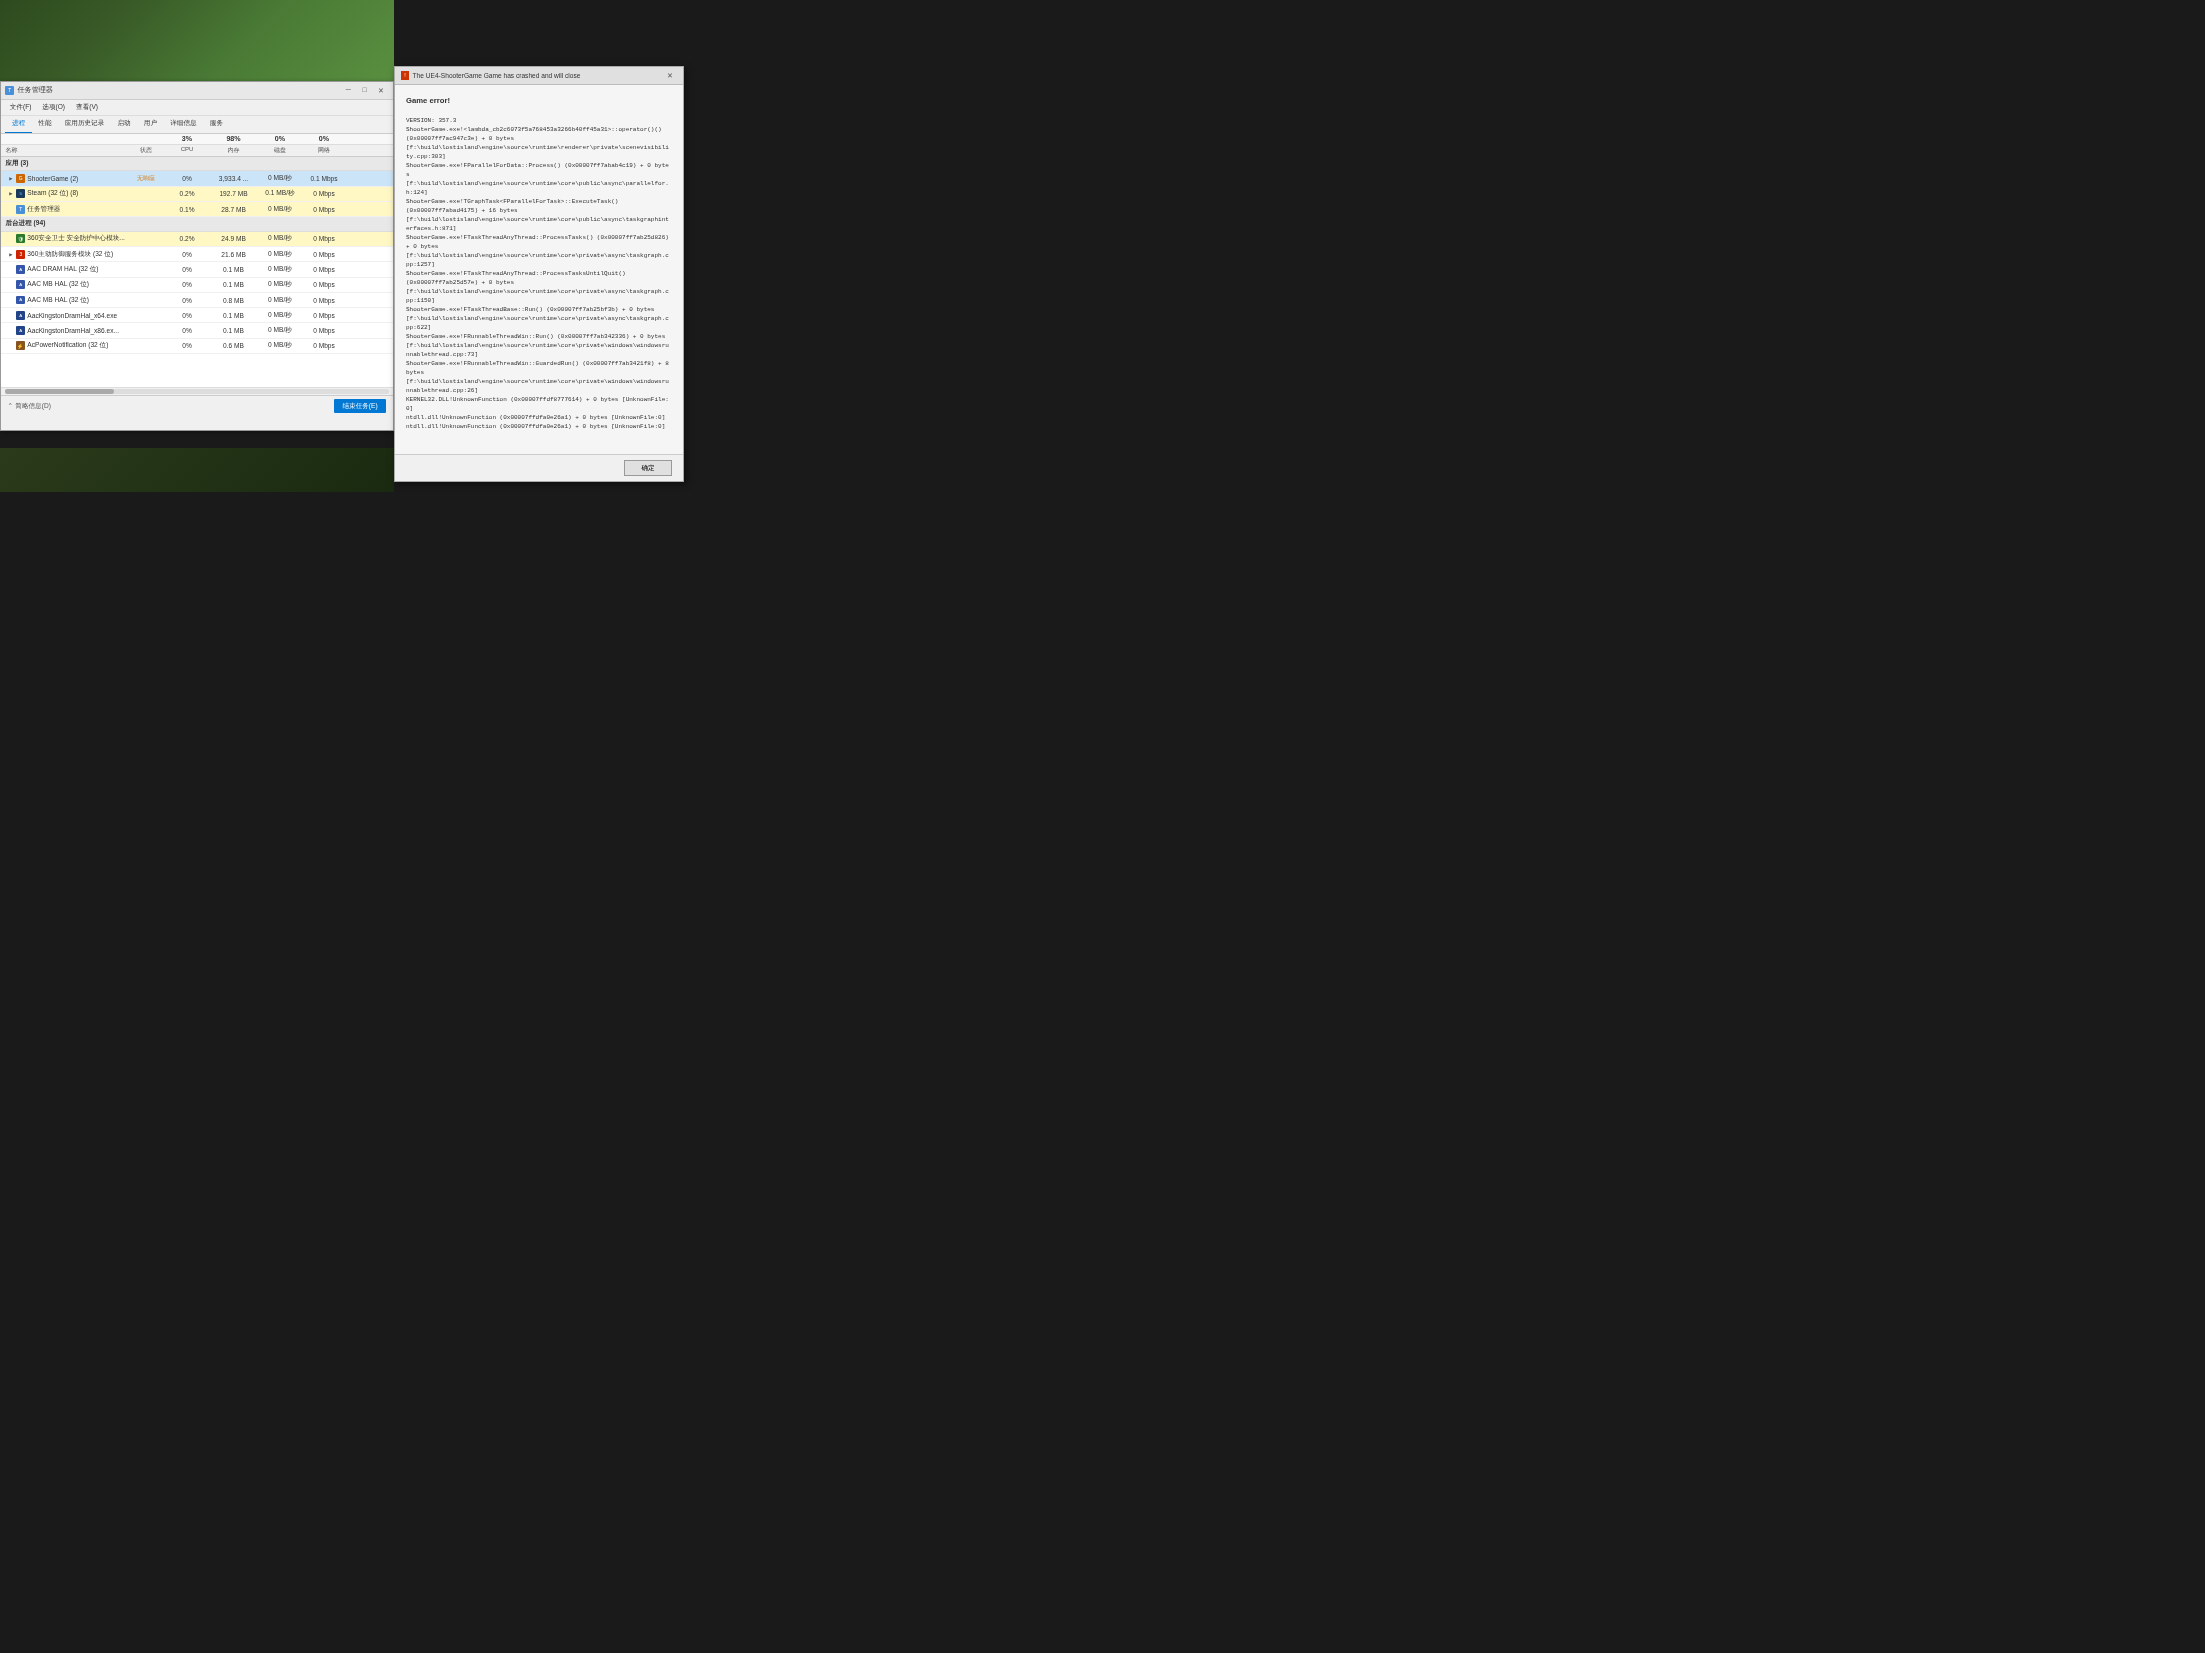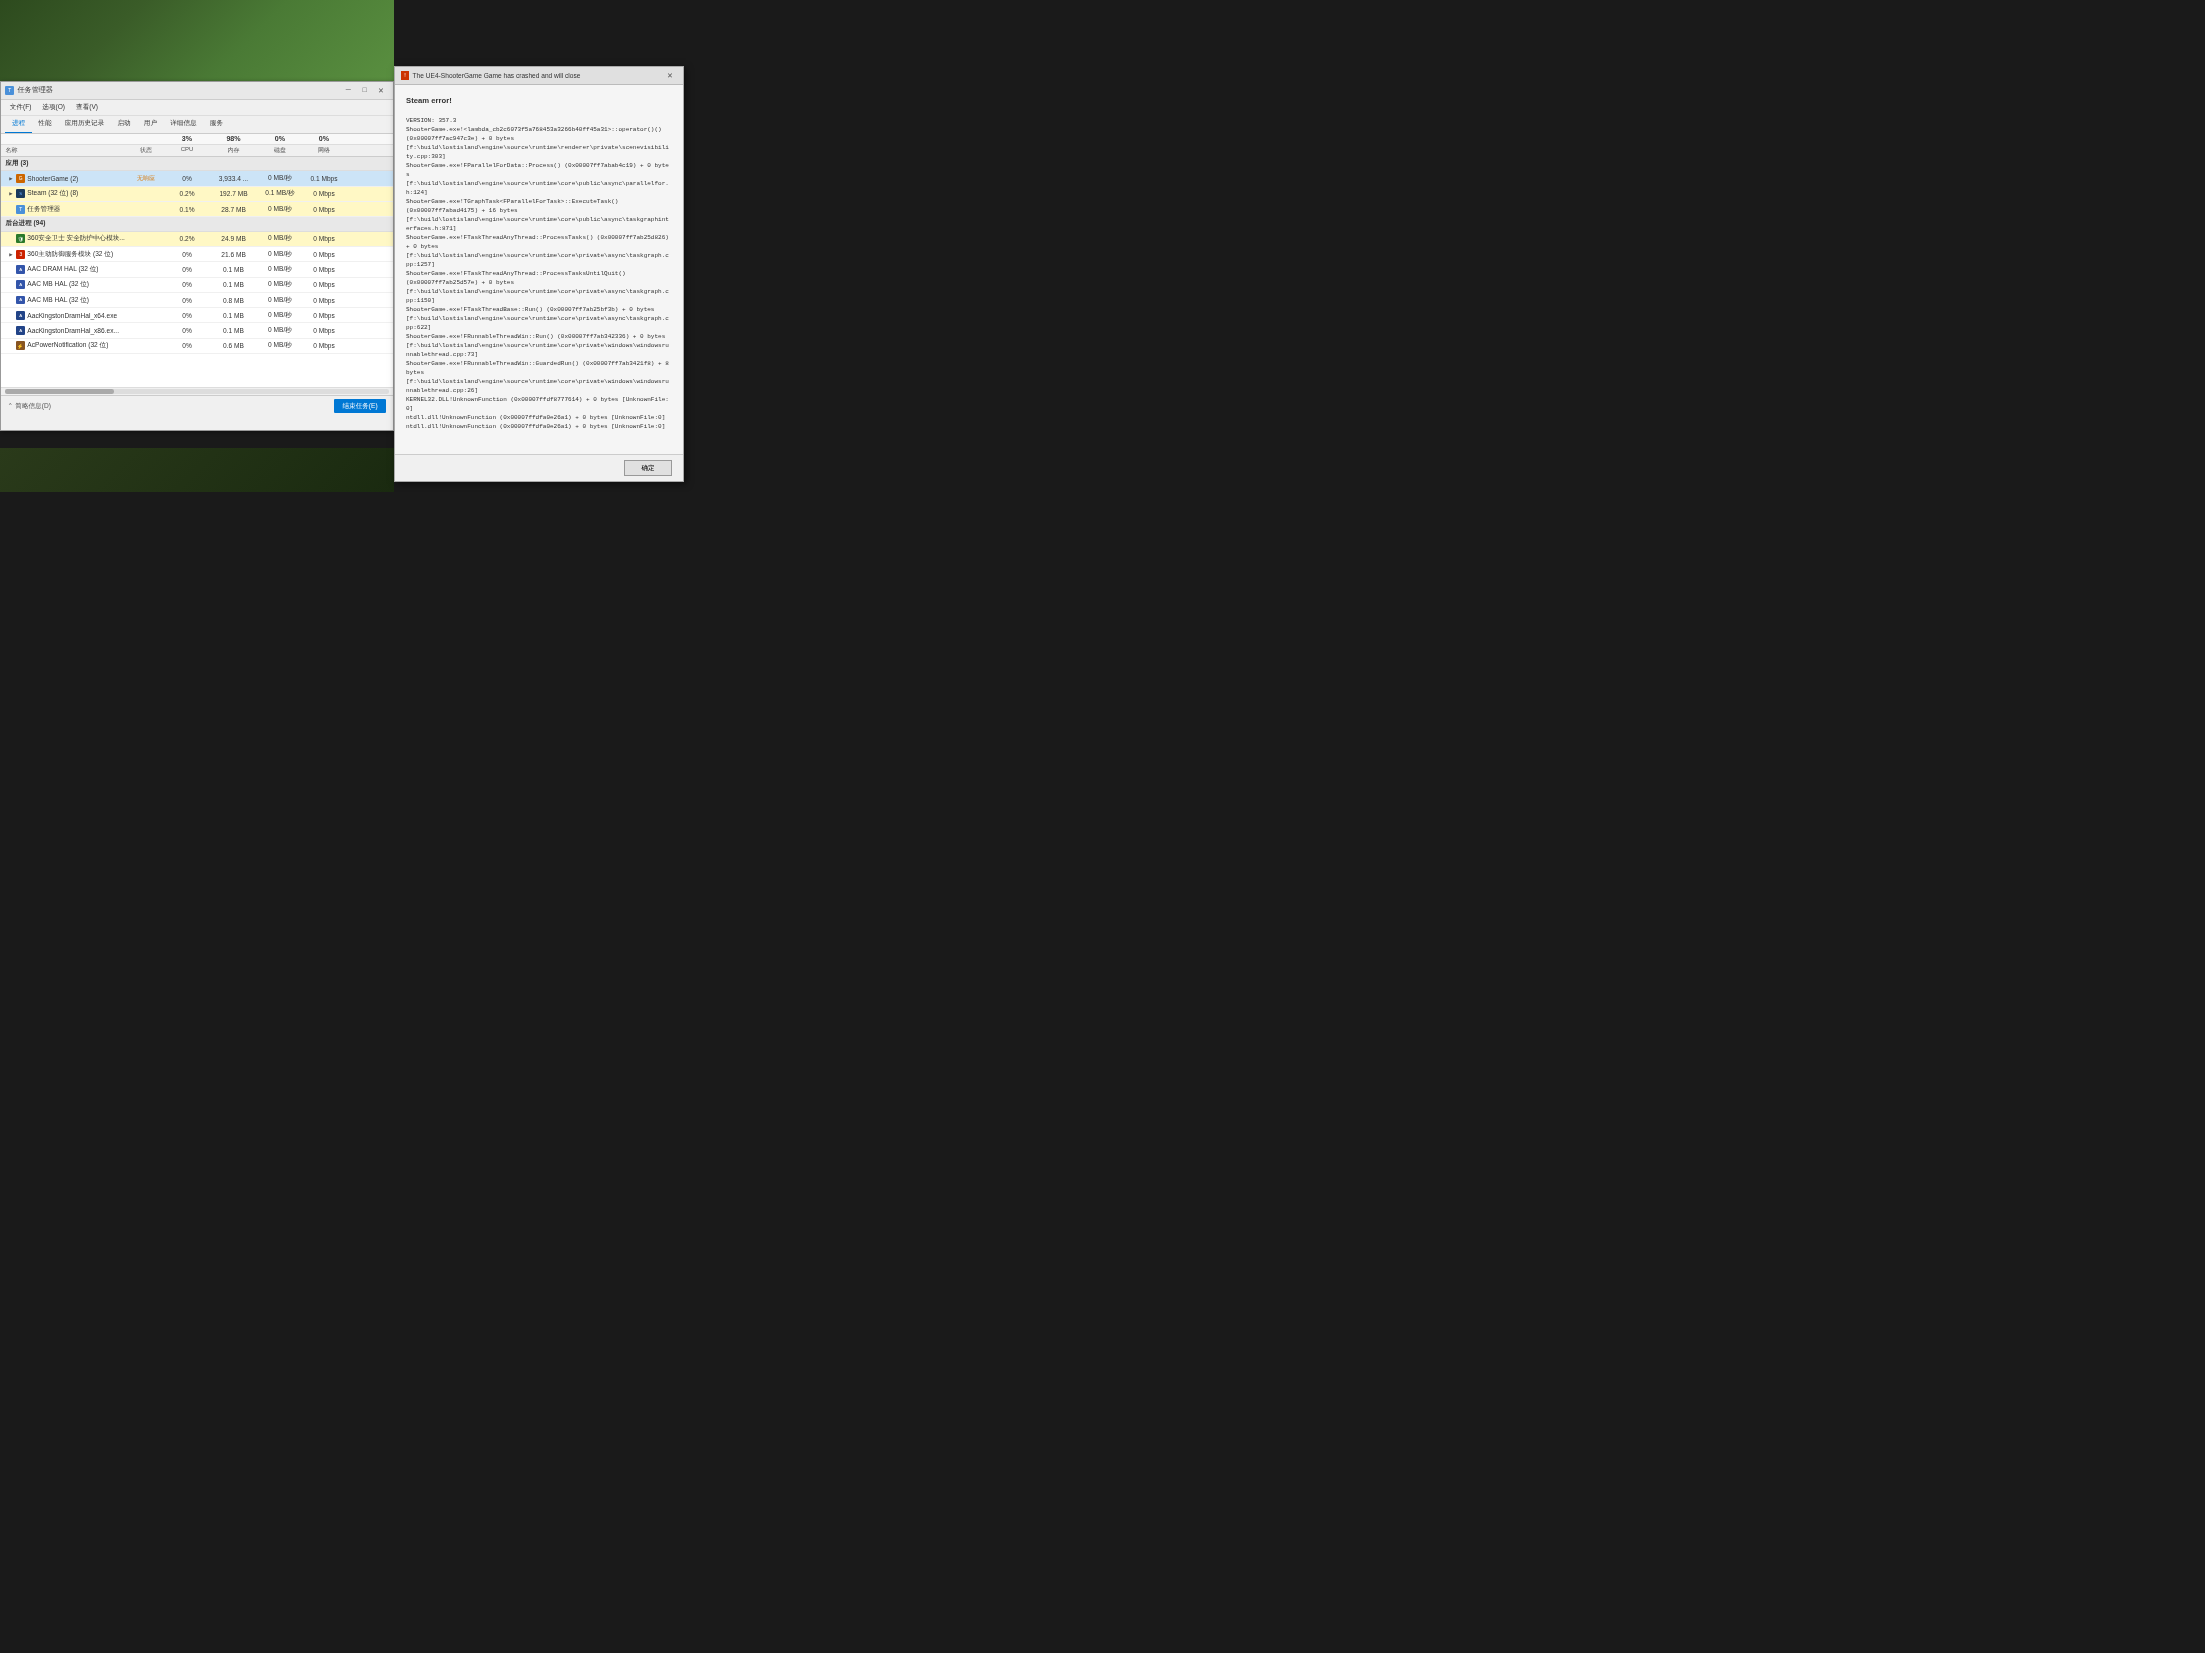--- a/index.html
+++ b/index.html
@@ -567,21 +567,21 @@
 <div class="crash-dialog">
   <div class="crash-titlebar">
     <div class="crash-title-left">
       <div class="crash-icon">!</div>
       <span>The UE4-ShooterGame Game has crashed and will close</span>
     </div>
     <div class="win-ctrl close">✕</div>
   </div>
 
   <div class="crash-content">
-    <div class="crash-fatal">Steam error!</div>
+    <div class="crash-fatal">Game error!</div>
     <pre class="crash-text">VERSION: 357.3
 ShooterGame.exe!&lt;lambda_cb2c6073f5a768453a3266b40ff45a31&gt;::operator()()
 (0x00007ff7ac947c3e) + 0 bytes
 [f:\build\lostisland\engine\source\runtime\renderer\private\scenevisibility.cpp:303]
 ShooterGame.exe!FParallelForData::Process() (0x00007ff7abab4c19) + 0 bytes
 [f:\build\lostisland\engine\source\runtime\core\public\async\parallelfor.h:124]
 ShooterGame.exe!TGraphTask&lt;FParallelForTask&gt;::ExecuteTask()
 (0x00007ff7abad4175) + 16 bytes
 [f:\build\lostisland\engine\source\runtime\core\public\async\taskgraphinterfaces.h:871]
 ShooterGame.exe!FTaskThreadAnyThread::ProcessTasks() (0x00007ff7ab25d826) + 0 bytes

